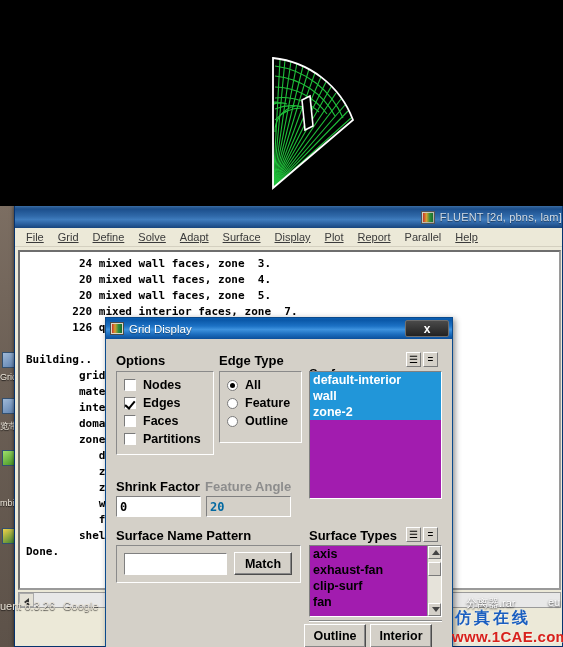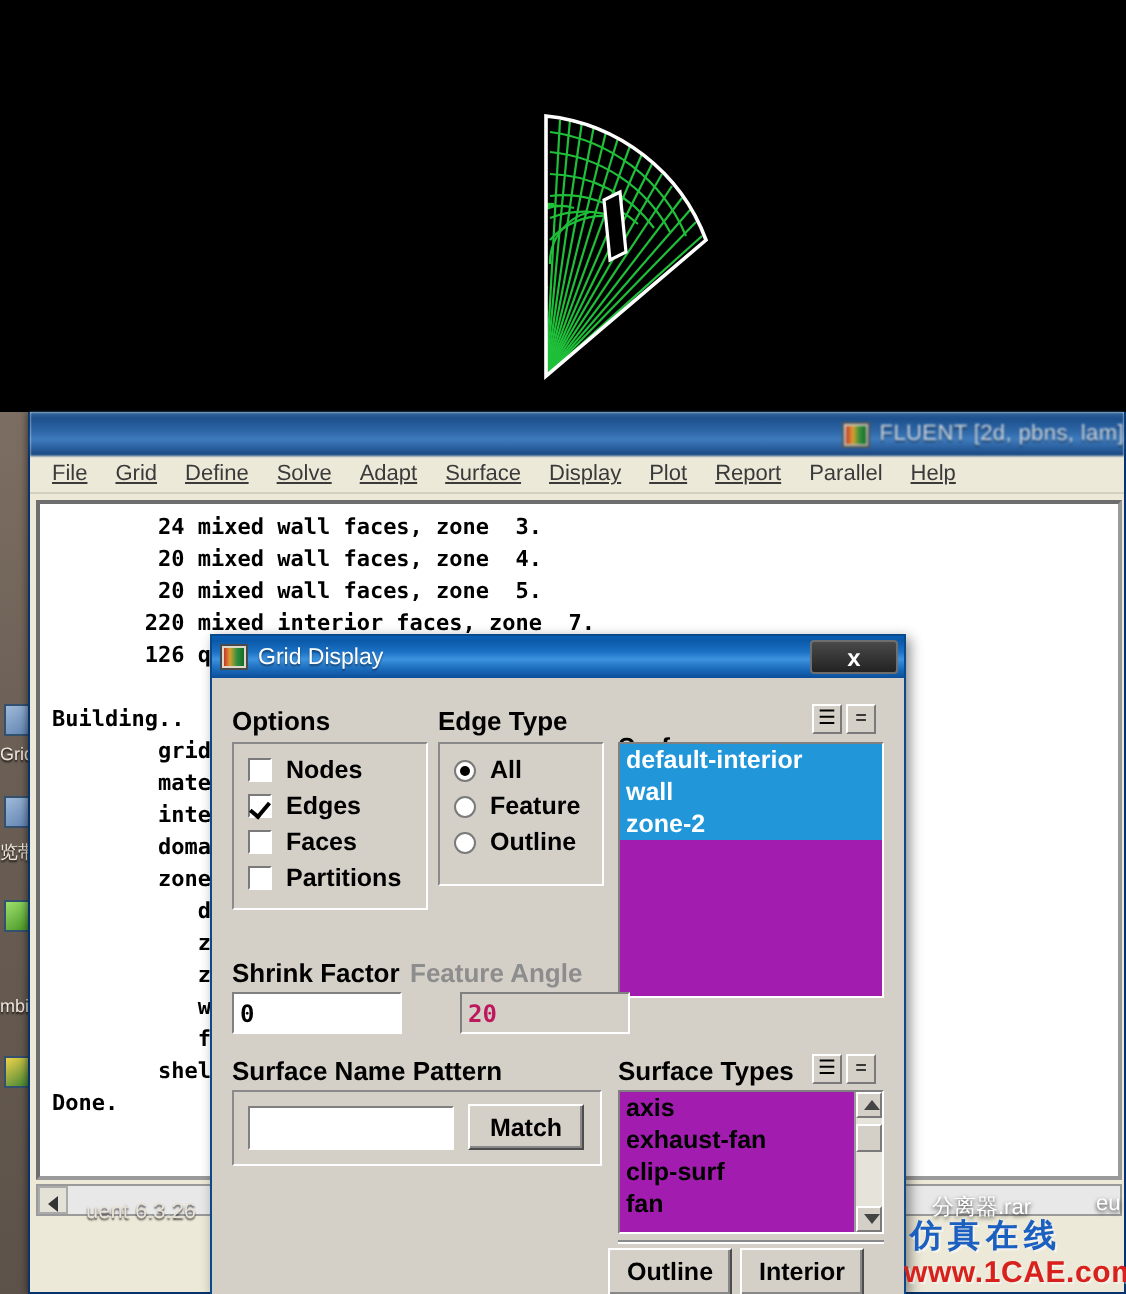--- a/index.html
+++ b/index.html
@@ -332,21 +332,21 @@
     border-right-color: #ffffff;
     border-bottom-color: #ffffff;
     font-family: "DejaVu Sans Mono", "Liberation Mono", monospace;
     font-size: 12px;
     font-weight: bold;
     color: #000;
     display: flex;
     align-items: center;
     padding-left: 3px;
   }
-  .tfield.disabled { color: #be185d; background: #d4d0c8; margin-left: 24px; }
+  .tfield.disabled { color: #0369a1; background: #d4d0c8; }
 
   
   .btn {
     position: absolute;
     background: #d4d0c8;
     border: 1px solid #ffffff;
     border-right-color: #4d4d4d;
     border-bottom-color: #4d4d4d;
     font-size: 12.5px;
     font-weight: bold;
@@ -406,21 +406,21 @@
     position: absolute;
     left: 0; top: 596px;
     width: 105px; height: 20px;
     display: flex;
     align-items: center;
     font-size: 11px;
     color: #e8e2d6;
     white-space: nowrap;
     overflow: hidden;
   }
-  .taskbar-left span { margin-right: 8px; text-shadow: 0 1px 1px rgba(0,0,0,.7); padding-left: 43px; }
+  .taskbar-left span { margin-right: 8px; text-shadow: 0 1px 1px rgba(0,0,0,.7); }
 
   .rar-label {
     position: absolute;
     left: 466px; top: 596px;
     font-size: 11px;
     color: #ffffff;
     text-shadow: 0 1px 2px rgba(0,0,0,.8);
     white-space: nowrap;
   }
   .eu-label {

